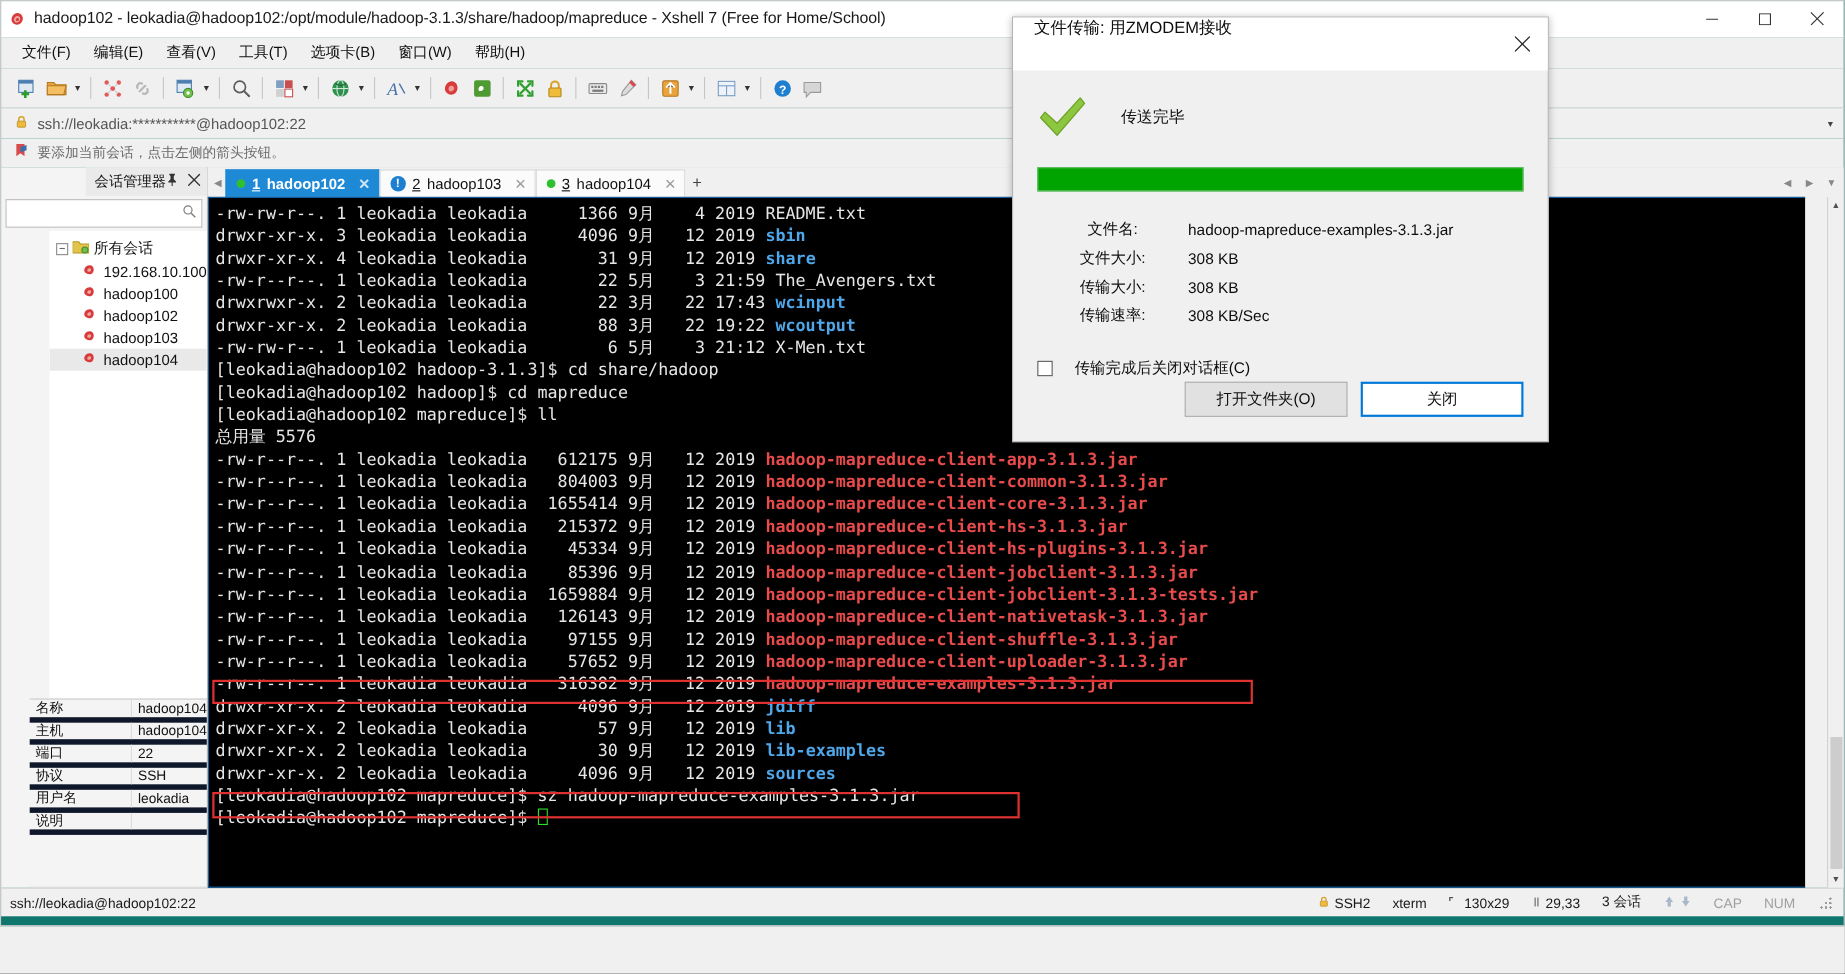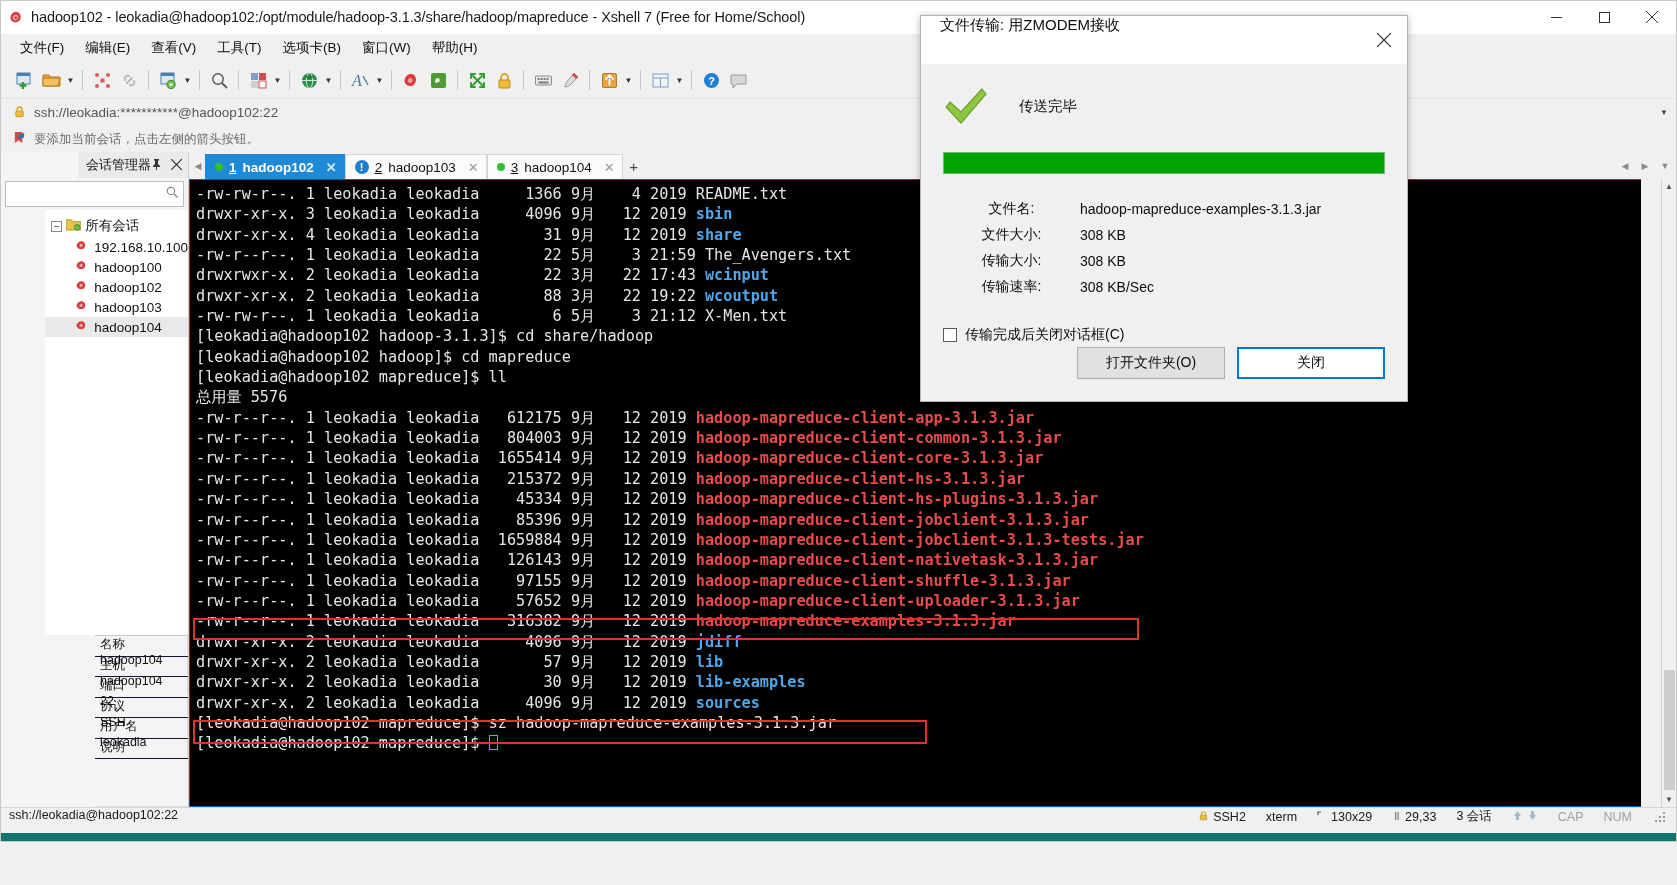--- a/index.html
+++ b/index.html
@@ -123,21 +123,21 @@
   }
   .tree-child {
     display: flex; align-items: center; gap: 5px;
     font-size: 13.5px; color: #111; padding: 2px 0 2px 30px;
     position: relative;
   }
   .tree-child.selected { background: #e9e9e9; }
 
   
   .props { border-top: 1px solid #c9c9c9; }
-  .prop-row { display: flex; height: 20.5px; border-bottom: 1px solid #0f172a; flex-direction: column; }
+  .prop-row { display: flex; height: 20.5px; border-bottom: 5px solid #0f172a; }
   .prop-k {
     width: 93px; font-size: 12.5px; color: #111;
     padding-left: 5px; display: flex; align-items: center;
     border-right: 1px solid #dcdcdc;
   }
   .prop-v {
     flex: 1; font-size: 12.5px; color: #111;
     padding-left: 5px; display: flex; align-items: center;
   }
   .prop-blank { height: 48px; border-bottom: 1px solid #dcdcdc; }
@@ -202,21 +202,21 @@
   .termscroll {
     width: 15px; background: #f0f0f0; border-left: 1px solid #d0d0d0;
     display: flex; flex-direction: column; align-items: center;
   }
   .sc-arrow { font-size: 8px; color: #505050; height: 15px; display:flex; align-items:center;}
   .sc-thumb { width: 11px; flex: 0 0 auto; height: 120px; background: #cdcdcd; margin: 2px 0; }
   .sc-track { flex:1; }
 
   
   .statusbar {
-    height: 26px; background: #f0f0f0; display: flex; align-items: flex-start;
+    height: 26px; background: #f0f0f0; display: flex; align-items: center;
     border-top: 1px solid #d6d6d6; font-size: 12.5px; color: #1a1a1a; gap: 24px;
   }
   .sb-left { padding-left: 8px; }
   .sb-right { margin-left: auto; display: flex; align-items: center; gap: 20px; padding-right: 10px; }
   .sb-cell { display: flex; align-items: center; gap: 4px; }
   .sb-dim { color: #a0a0a0; }
   .sb-grip {
     width: 12px; height: 12px; margin-left: 2px;
     background:
       radial-gradient(circle at 2px 10px, #9a9a9a 1px, transparent 1.2px),
@@ -250,21 +250,21 @@
   .check-mark { width: 46px; height: 40px; flex: none; }
   .dlg-status-text { font-size: 14.5px; color: #0d0d0d; }
   .progress {
     margin-top: 26px; height: 22px;
     background: #00a400; border: 1px solid #6cbf6c;
   }
   .info-table { margin-top: 22px; }
   .info-row { display: flex; height: 26px; align-items: center; }
   .info-k { width: 137px; font-size: 14px; color: #0d0d0d; }
   .info-v { font-size: 14px; color: #0d0d0d; }
-  .chk-row { display: flex; align-items: center; gap: 8px; margin-top: 26px; }
+  .chk-row { display: flex; align-items: center; gap: 20px; margin-top: 26px; }
   .chkbox { width: 14px; height: 14px; border: 1px solid #5a5a5a; background: #fff; }
   .chk-label { font-size: 14px; color: #0d0d0d; }
   .dlg-buttons {
     display: flex; justify-content: flex-end; gap: 12px;
     padding: 0 22px 22px 0;
   }
   .btn {
     min-width: 148px; height: 32px;
     display: flex; align-items: center; justify-content: center;
     font-size: 14px; color: #0d0d0d;

